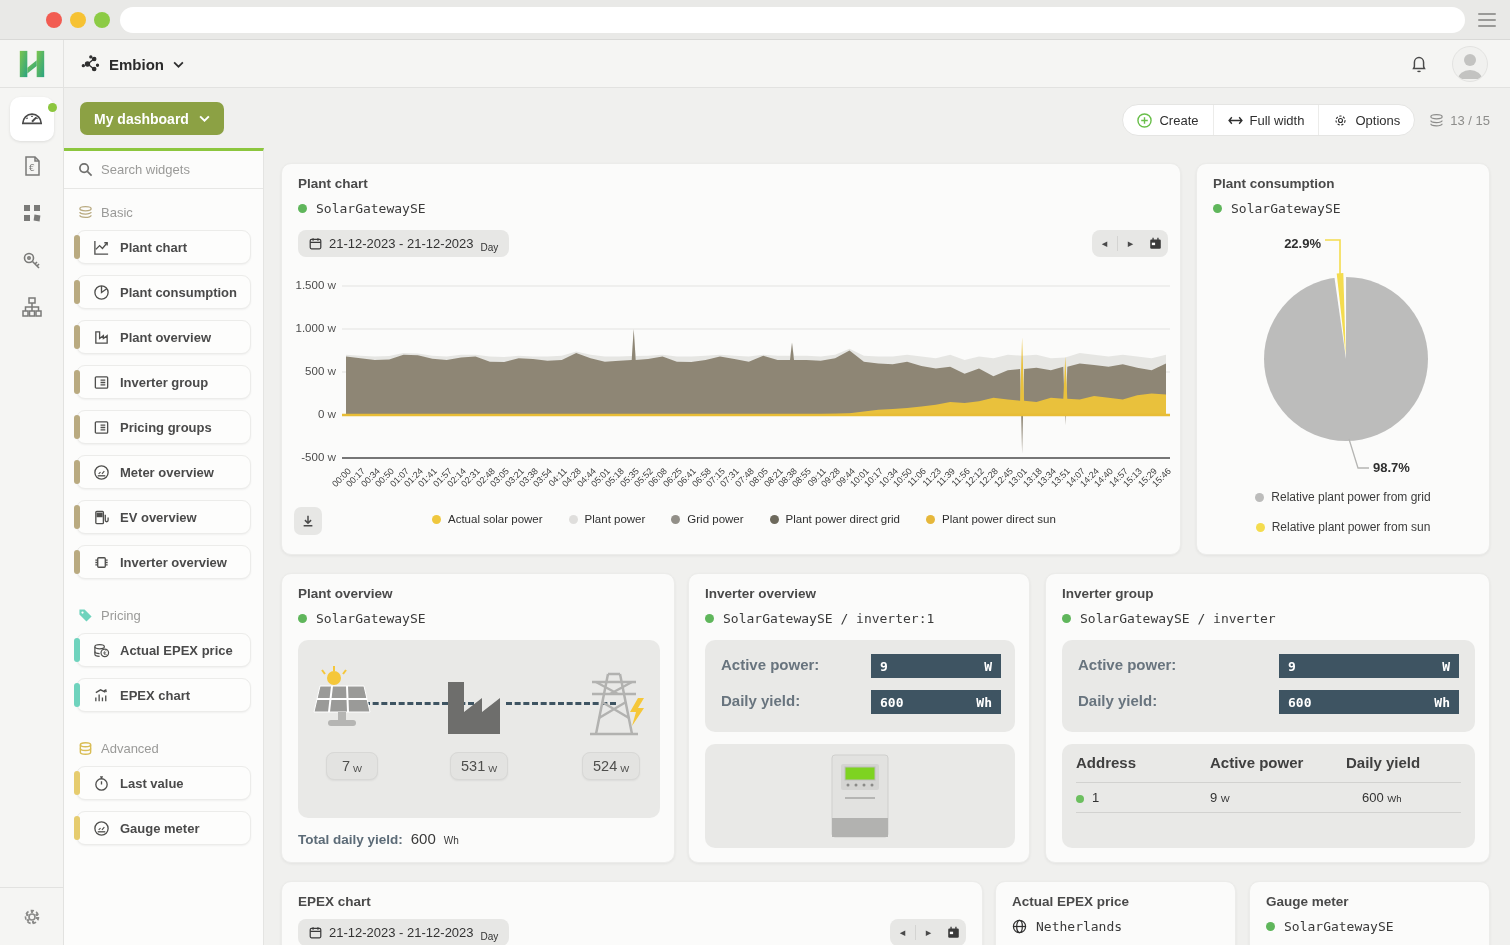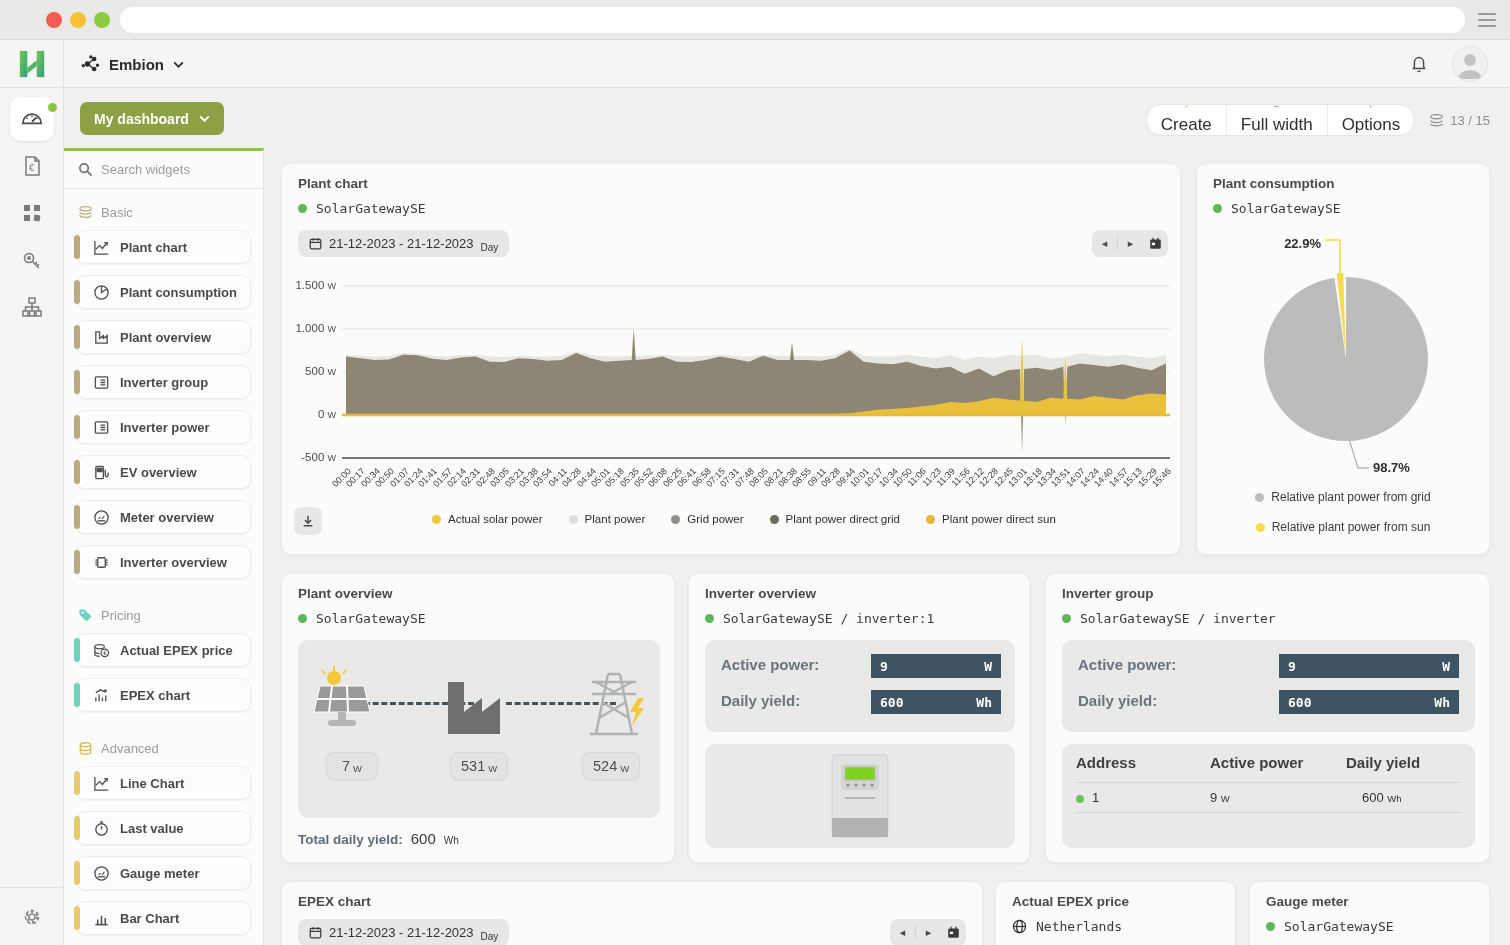--- a/index.html
+++ b/index.html
@@ -29,21 +29,21 @@
   .rail-tile.active { background:#ffffff; box-shadow:0 1px 3px rgba(0,0,0,.10); }
   .rail-dot { position:absolute; right:-3px; top:6px; width:9px; height:9px; border-radius:50%; background:#8cc63e; }
   #rail-gear { position:absolute; left:0; bottom:0; width:64px; height:58px; border-top:1px solid #e2e2e0; display:flex; align-items:center; justify-content:center; cursor:pointer; }
 
   
   #dash-toolbar { position:absolute; left:64px; top:88px; width:1446px; height:60px; }
   #dash-btn { position:absolute; left:16px; top:14px; height:33px; padding:0 14px; background:#8ca144; border:none; border-radius:7px; color:#fff;
     font-size:14px; font-weight:700; display:flex; align-items:center; gap:10px; cursor:pointer; font-family:inherit; }
   #tb-right { position:absolute; right:20px; top:16px; display:flex; align-items:center; gap:14px; }
   #btn-group { display:flex; background:#ffffff; border:1px solid #e5e5e3; border-radius:16px; overflow:hidden; }
-  #btn-group button { border:none; background:transparent; height:30px; padding:0 14px; font-size:17px; color:#2f2f2f; display:flex; align-items:center; gap:7px; cursor:pointer; font-family:inherit;flex-direction:column; }
+  #btn-group button { border:none; background:transparent; height:30px; padding:0 14px; font-size:13px; color:#2f2f2f; display:flex; align-items:center; gap:7px; cursor:pointer; font-family:inherit; }
   #btn-group button + button { border-left:1px solid #ececea; }
   #widget-count { display:flex; align-items:center; gap:6px; color:#8d8d8b; font-size:13px; }
 
   
   #wpanel { position:absolute; left:64px; top:148px; width:200px; height:797px; background:#fcfcfb; border-right:1px solid #e4e4e2; border-top:3px solid #8cc63e; overflow:hidden; }
   #wsearch { display:flex; align-items:center; gap:8px; height:38px; padding:0 14px; border-bottom:1px solid #e7e7e5; }
   #wsearch input { border:none; outline:none; background:transparent; font-size:13px; color:#333; width:140px; font-family:inherit; }
   #wsearch input::placeholder { color:#9a9a98; }
   .wsec { padding:12px 10px 2px 10px; }
   .wsec-head { display:flex; align-items:center; gap:8px; color:#9a9a98; font-size:13px; margin:4px 4px 10px 4px; }
@@ -305,38 +305,38 @@
             <path d="M8 6.5 h5 M8 9 h5 M8 11.5 h5"></path>
           </svg>
         <span class="lbl">Inverter group</span>
       </div>
       <div class="witem" style="--acc:#b9aa80">
         <svg width="17" height="17" viewBox="0 0 18 18" fill="none" stroke="#4f4f4d" stroke-width="1.4">
             <rect x="2.5" y="3" width="13" height="12" rx="1"></rect>
             <path d="M5.5 6.5 h.01 M5.5 9 h.01 M5.5 11.5 h.01" stroke-width="1.8"></path>
             <path d="M8 6.5 h5 M8 9 h5 M8 11.5 h5"></path>
           </svg>
-        <span class="lbl">Inverter power</span>
+        <span class="lbl">Pricing groups</span>
+      </div>
+      <div class="witem" style="--acc:#b9aa80">
+        <svg width="17" height="17" viewBox="0 0 18 18" fill="none" stroke="#4f4f4d" stroke-width="1.4">
+            <circle cx="9" cy="9" r="7"></circle>
+            <path d="M6 10.5 l2-2 M9.5 10.5 l2.5-3" stroke-width="1.2"></path>
+            <path d="M5 12.5 h8"></path>
+          </svg>
+        <span class="lbl">Meter overview</span>
       </div>
       <div class="witem" style="--acc:#b9aa80">
         <svg width="17" height="17" viewBox="0 0 18 18" fill="none" stroke="#4f4f4d" stroke-width="1.4">
             <rect x="3" y="2.5" width="8" height="13" rx="1"></rect>
             <rect x="4.5" y="4.5" width="5" height="3.5" fill="#4f4f4d"></rect>
             <path d="M13 6 v6 a1.5 1.5 0 0 0 3 0 V9"></path>
             <path d="M7 15.5 h0"></path>
           </svg>
         <span class="lbl">EV overview</span>
-      </div>
-      <div class="witem" style="--acc:#b9aa80">
-        <svg width="17" height="17" viewBox="0 0 18 18" fill="none" stroke="#4f4f4d" stroke-width="1.4">
-            <circle cx="9" cy="9" r="7"></circle>
-            <path d="M6 10.5 l2-2 M9.5 10.5 l2.5-3" stroke-width="1.2"></path>
-            <path d="M5 12.5 h8"></path>
-          </svg>
-        <span class="lbl">Meter overview</span>
       </div>
       <div class="witem" style="--acc:#b9aa80">
         <svg width="17" height="17" viewBox="0 0 18 18" fill="none" stroke="#4f4f4d" stroke-width="1.4">
             <rect x="5" y="4" width="8" height="10" rx="1"></rect>
             <path d="M5 6.5 h-2.5 M5 9 h-2.5 M5 11.5 h-2.5 M13 6.5 h2.5 M13 9 h2.5 M13 11.5 h2.5"></path>
           </svg>
         <span class="lbl">Inverter overview</span>
       </div>
     </div>
 
@@ -372,47 +372,32 @@
       <div class="wsec-head">
         <svg width="15" height="15" viewBox="0 0 16 16" fill="none" stroke="#d9bd55" stroke-width="1.5">
             <ellipse cx="8" cy="4" rx="5.5" ry="2.2"></ellipse>
             <path d="M2.5 4 v8 c0 1.2 2.5 2.2 5.5 2.2 s5.5-1 5.5-2.2 V4"></path>
             <path d="M2.5 8 c0 1.2 2.5 2.2 5.5 2.2 s5.5-1 5.5-2.2"></path>
           </svg>
         <span>Advanced</span>
       </div>
       <div class="witem" style="--acc:#e6cc6e">
         <svg width="17" height="17" viewBox="0 0 18 18" fill="none" stroke="#4f4f4d" stroke-width="1.4">
-            <path d="M2 2 v14 h14"></path>
-            <polyline points="3,11 7,7 10,10 15,4"></polyline>
-            <path d="M12 4 h3 v3"></path>
-          </svg>
-        <span class="lbl">Line Chart</span>
-      </div>
-      <div class="witem" style="--acc:#e6cc6e">
-        <svg width="17" height="17" viewBox="0 0 18 18" fill="none" stroke="#4f4f4d" stroke-width="1.4">
             <circle cx="9" cy="10" r="6"></circle>
             <path d="M9 10 V6.5 M7.5 2 h3 M9 2 v2"></path>
           </svg>
         <span class="lbl">Last value</span>
       </div>
       <div class="witem" style="--acc:#e6cc6e">
         <svg width="17" height="17" viewBox="0 0 18 18" fill="none" stroke="#4f4f4d" stroke-width="1.4">
             <circle cx="9" cy="9" r="7"></circle>
             <path d="M6 10.5 l2-2 M9.5 10.5 l2.5-3" stroke-width="1.2"></path>
             <path d="M5 12.5 h8"></path>
           </svg>
         <span class="lbl">Gauge meter</span>
-      </div>
-      <div class="witem" style="--acc:#e6cc6e">
-        <svg width="17" height="17" viewBox="0 0 18 18" fill="none" stroke="#4f4f4d" stroke-width="1.6">
-            <path d="M2.5 15.5 h13"></path>
-            <path d="M5 15 v-5 M9 15 v-9 M13 15 v-6.5"></path>
-          </svg>
-        <span class="lbl">Bar Chart</span>
       </div>
     </div>
   </div>
 
   <div id="main">
 
     <div class="card" id="card-plant-chart" style="left:17px;top:15px;width:900px;height:392px">
       <div class="card-title">Plant chart</div>
       <div class="src-row">
           <span class="src-dot"></span>

